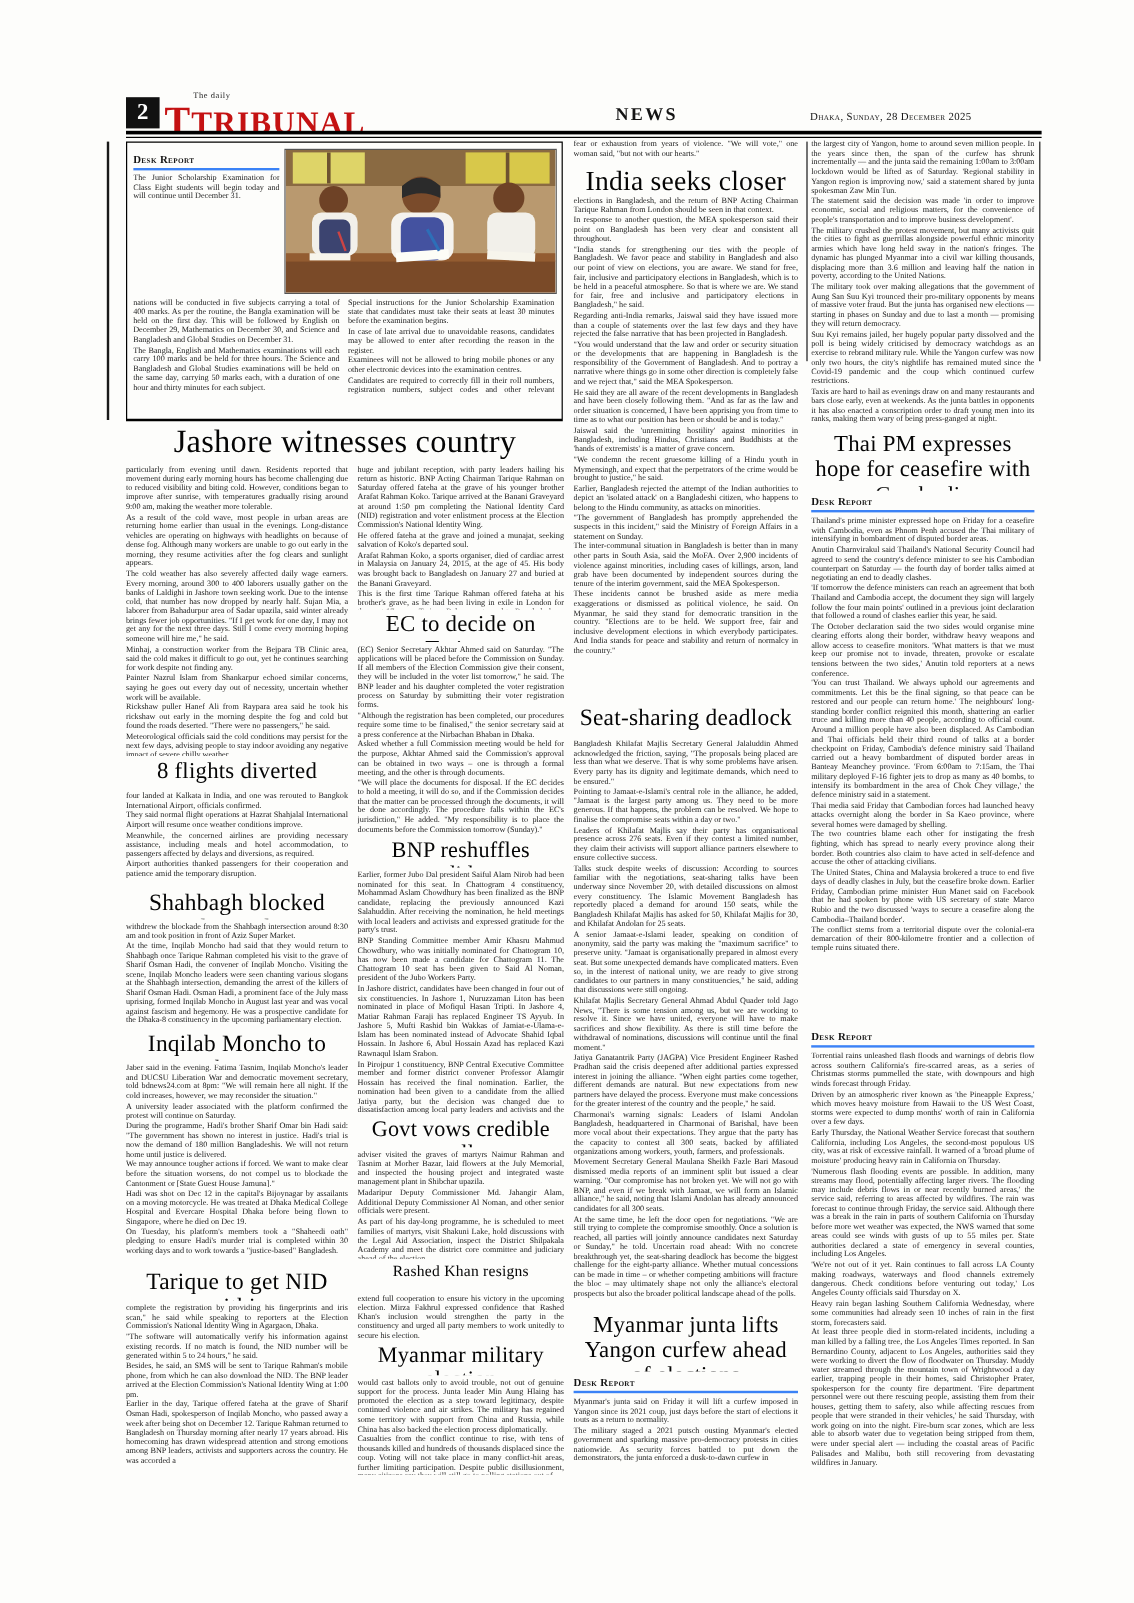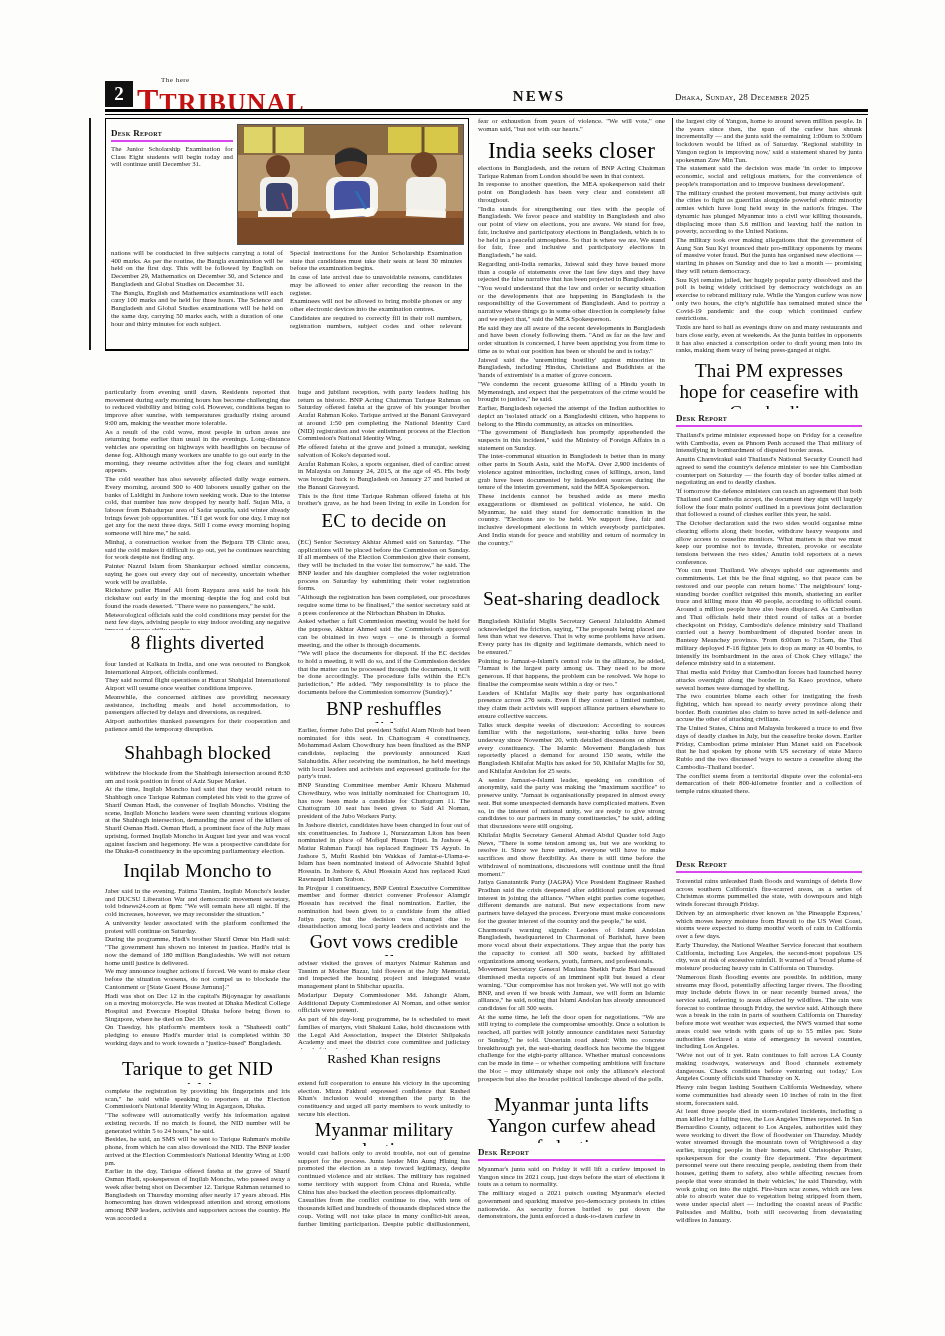--- a/index.html
+++ b/index.html
@@ -3,42 +3,42 @@
 <meta charset="utf-8">
 <style>
   html,body { margin:0; padding:0; background:#e8e8e8; }
   .page { position:relative; width:945px; height:1336px; background:#fdfdfb;
           font-family:"Liberation Serif","DejaVu Serif",serif; color:#141414; overflow:hidden; }
   .abs { position:absolute; }
   .body-text { font-size:6.8px; line-height:1.14; text-align:justify; overflow:hidden; color:#1a1a1a; }
   .body-text p { margin:0 0 1px 0; }
   .headline { font-weight:normal; color:#050505; text-align:center; overflow:hidden; line-height:1.1; letter-spacing:0.2px; }
   .byline { font-weight:bold; font-variant:small-caps; font-size:9px; letter-spacing:0.3px;
-            border-bottom:2px solid #d946ef; padding-bottom:2px; margin-bottom:3px; overflow:hidden; }
+            border-bottom:2px solid #3b82f6; padding-bottom:2px; margin-bottom:3px; overflow:hidden; }
   .rule { background:#000; }
   .numbox { background:#111; color:#fff; font-weight:bold; font-size:19px; text-align:center; line-height:26px; }
   .logo { color:#c41212; font-weight:bold; font-size:26px; letter-spacing:1px; line-height:1; }
   .logo .cap { font-size:32px; }
   .tagline { font-size:7px; color:#222; letter-spacing:0.5px; }
   .section-title { font-weight:bold; font-size:15px; letter-spacing:2px; text-align:right; }
   .dateline { font-variant:small-caps; font-size:9px; text-align:left; letter-spacing:0.3px; }
   .boxed { border:1.5px solid #000; border-bottom-width:2.5px; background:#fdfdfb; }
   .two-col { column-count:2; column-gap:7px; }
   .vdiv { background:#1a1a1a; }
 </style>
 </head>
 <body>
 
 <div class="page">
 
   <div class="abs" style="left:105px; top:80px; width:763px; height:27px;">
     <div class="abs numbox" style="left:0; top:1px; width:28px; height:26px;">
       <span>2</span>
     </div>
-    <div class="abs tagline" style="left:56px; top:-4px;">The here</div>
+    <div class="abs tagline" style="left:56px; top:-4px;">The daily</div>
     <div class="abs logo" style="left:32px; top:4px;">
       <span class="cap">T</span><span>TRIBUNAL</span>
     </div>
     <div class="abs section-title" style="left:300px; top:8px; width:160px;">NEWS</div>
     <div class="abs dateline" style="left:570px; top:12px; width:193px;">Dhaka, Sunday, 28 December 2025</div>
   </div>
   <div class="abs rule" style="left:105px; top:109px; width:763px; height:3px;"></div>
   <div class="abs rule" style="left:105px; top:114px; width:763px; height:1px;"></div>
 
   <div class="abs vdiv" style="left:89px; top:118px; width:2px; height:232px;"></div>
@@ -86,20 +86,21 @@
     <div class="abs body-text two-col" style="left:5px; top:130px; width:351px; height:93px;">
         <p>nations will be conducted in five subjects carrying a total of 400 marks. As per the routine, the Bangla examination will be held on the first day. This will be followed by English on December 29, Mathematics on December 30, and Science and Bangladesh and Global Studies on December 31.</p>
         <p>The Bangla, English and Mathematics examinations will each carry 100 marks and be held for three hours. The Science and Bangladesh and Global Studies examinations will be held on the same day, carrying 50 marks each, with a duration of one hour and thirty minutes for each subject.</p>
         <p>Special instructions for the Junior Scholarship Examination state that candidates must take their seats at least 30 minutes before the examination begins.</p>
         <p>In case of late arrival due to unavoidable reasons, candidates may be allowed to enter after recording the reason in the register.</p>
         <p>Examinees will not be allowed to bring mobile phones or any other electronic devices into the examination centres.</p>
         <p>Candidates are required to correctly fill in their roll numbers, registration numbers, subject codes and other relevant information on the OMR answer sheets using a ballpoint pen. Under no circumstances should the answer sheets be folded.</p>
       </div>
   </div>
 
+  <div class="abs headline" style="left:105px; top:354px; width:365px; height:30px; font-size:27px;">Jashore witnesses country</div>
   <div class="abs body-text" style="left:105px; top:388px; width:185px; height:242px;">
       <p>particularly from evening until dawn. Residents reported that movement during early morning hours has become challenging due to reduced visibility and biting cold. However, conditions began to improve after sunrise, with temperatures gradually rising around 9:00 am, making the weather more tolerable.</p>
       <p>As a result of the cold wave, most people in urban areas are returning home earlier than usual in the evenings. Long-distance vehicles are operating on highways with headlights on because of dense fog. Although many workers are unable to go out early in the morning, they resume activities after the fog clears and sunlight appears.</p>
       <p>The cold weather has also severely affected daily wage earners. Every morning, around 300 to 400 laborers usually gather on the banks of Laldighi in Jashore town seeking work. Due to the intense cold, that number has now dropped by nearly half. Sujan Mia, a laborer from Bahadurpur area of Sadar upazila, said winter already brings fewer job opportunities. "If I get work for one day, I may not get any for the next three days. Still I come every morning hoping someone will hire me," he said.</p>
       <p>Minhaj, a construction worker from the Bejpara TB Clinic area, said the cold makes it difficult to go out, yet he continues searching for work despite not finding any.</p>
       <p>Painter Nazrul Islam from Shankarpur echoed similar concerns, saying he goes out every day out of necessity, uncertain whether work will be available.</p>
       <p>Rickshaw puller Hanef Ali from Raypara area said he took his rickshaw out early in the morning despite the fog and cold but found the roads deserted. "There were no passengers," he said.</p>
       <p>Meteorological officials said the cold conditions may persist for the next few days, advising people to stay indoor avoiding any negative impact of severe chilly weather.</p>
     </div>
   <div class="abs body-text" style="left:298px; top:388px; width:172px; height:120px;">

